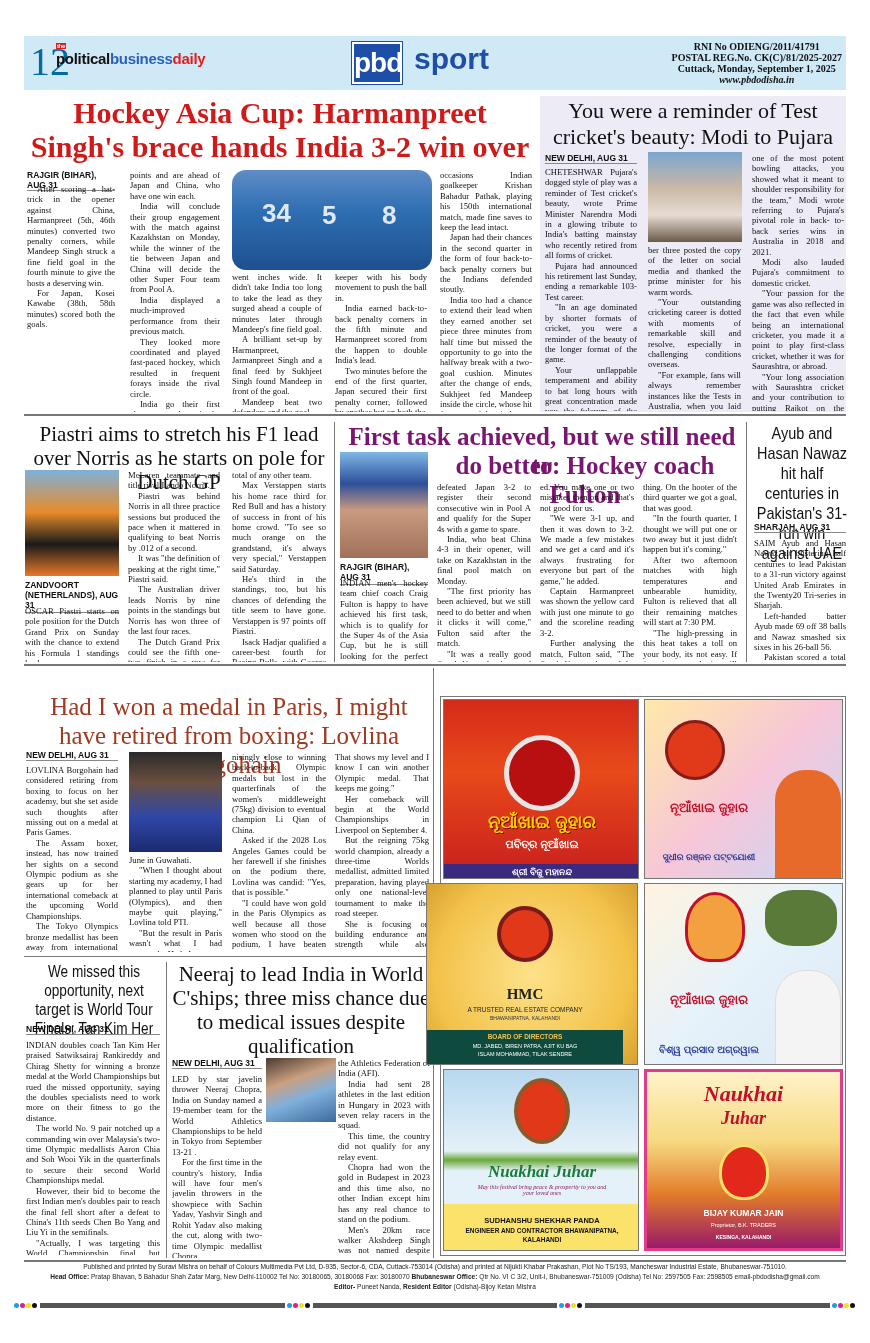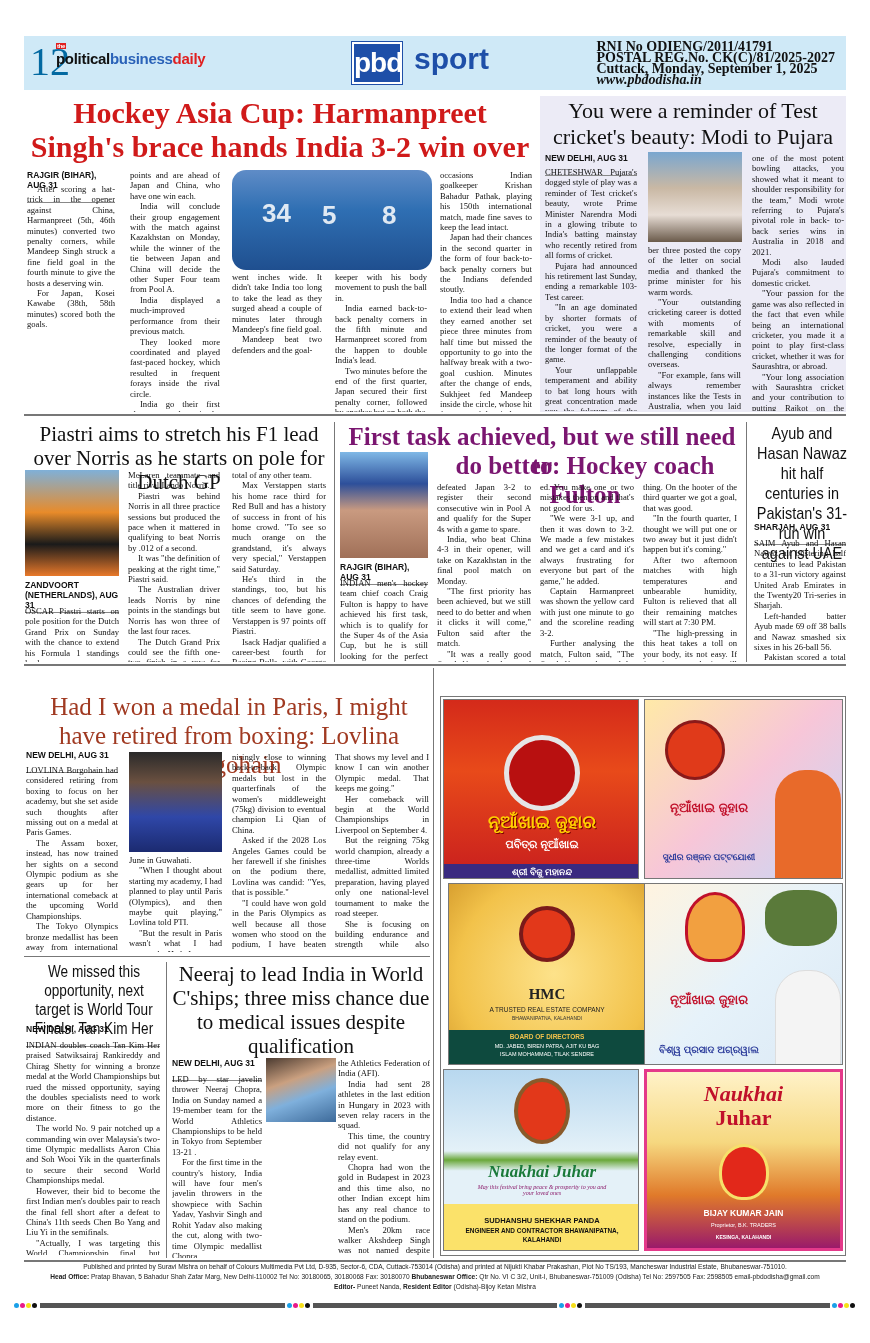--- a/index.html
+++ b/index.html
@@ -5,28 +5,28 @@
 *{box-sizing:border-box;margin:0;padding:0}
 body{width:870px;height:1343px;background:#fff;font-family:"Liberation Serif",serif;color:#111;position:relative;overflow:hidden}
 .abs{position:absolute}
 .masthead{left:24px;top:36px;width:822px;height:54px;background:#cfe9f7}
 .pgnum{left:6px;top:4px;font-family:"Liberation Serif",serif;font-size:40px;line-height:44px;color:#0369a1}
 .brand{left:32px;top:14px;font-family:"Liberation Sans",sans-serif;font-weight:bold;font-size:15px;letter-spacing:-0.3px}
 .brand .a{color:#111}.brand .b{color:#2a62b8}.brand .c{color:#e02020}
 .brand .the{position:absolute;left:0;top:-7px;font-size:6px;background:#e02020;color:#fff;padding:0 1px}
 .pbdlogo{left:328px;top:6px;width:50px;height:42px;background:#1e4fa8;border:2px solid #fff;outline:1px solid #1e4fa8;color:#fff;font-family:"Liberation Sans",sans-serif;font-weight:bold;font-size:28px;line-height:38px;text-align:center;letter-spacing:-1px}
 .sportword{left:390px;top:6px;font-family:"Liberation Sans",sans-serif;font-weight:bold;font-size:30px;color:#1e4fa8}
-.reg{right:11px;top:5px;text-align:left;font-family:"Liberation Serif",serif;font-size:14px;line-height:11px;font-weight:bold}
+.reg{right:4px;top:5px;text-align:center;font-family:"Liberation Serif",serif;font-size:10px;line-height:11px;font-weight:bold}
 .reg .url{font-style:italic;font-weight:bold}
 .hl-red{color:#d01a1a;font-family:"Liberation Serif",serif;font-weight:bold;font-size:30px;line-height:34px;text-align:center}
 .hl-black{font-family:"Liberation Serif",serif;font-size:24px;line-height:27px;text-align:center}
 .hl-purple{color:#7a1670;font-family:"Liberation Serif",serif;font-weight:bold;font-size:25px;line-height:29px}
 .hl-rust{color:#a03a22;font-family:"Liberation Serif",serif;font-size:25px;line-height:29px;text-align:center}
 .hl-cond{font-family:"Liberation Sans",sans-serif;font-size:16px;line-height:20px;text-align:center;transform:scaleX(0.85);transform-origin:center top}
-.dateline{font-family:"Liberation Sans",sans-serif;font-weight:bold;font-size:8.5px;border-bottom:1px solid #888;padding-bottom:12px}
+.dateline{font-family:"Liberation Sans",sans-serif;font-weight:bold;font-size:8.5px;border-bottom:1px solid #888;padding-bottom:0}
 .col{font-size:8.6px;line-height:10.4px;text-align:justify;hyphens:auto;overflow:hidden}
 .col p{text-indent:10px}
 .col p.first{text-indent:0}
 .rule-h{height:2px;background:#777}
 .rule-v{width:1px;background:#777}
 .img{background:#6b8fb8;overflow:hidden}
 .caption{font-family:"Liberation Sans",sans-serif;font-weight:bold;font-size:8.5px;line-height:10px}
 .ad{border:1px solid #777;overflow:hidden}
 .ad-label{font-family:"Liberation Sans",sans-serif;font-weight:bold;text-align:center}
 .footer{left:0;top:1262px;width:870px;text-align:center;font-family:"Liberation Sans",sans-serif;font-size:6.6px;line-height:10px;color:#222}
@@ -66,20 +66,21 @@
     <p>They looked more coordinated and played fast-paced hockey, which resulted in frequent forays inside the rival circle.</p>
     <p>India go their first chance as early as in the second minute but Harmanpreet found Manpreet whose shot from just inside the circle</p>
 </div>
 <div class="abs img" style="left:232px;top:170px;width:200px;height:100px;border-radius:14px;background:linear-gradient(180deg,#5f8cc7 0%,#2f6fb3 40%,#1f4f8f 100%)">
   <div class="abs" style="left:30px;top:28px;color:#fff;font-family:'Liberation Sans',sans-serif;font-size:26px;font-weight:bold;opacity:.85">34</div>
   <div class="abs" style="left:90px;top:30px;color:#fff;font-family:'Liberation Sans',sans-serif;font-size:26px;font-weight:bold;opacity:.85">5</div>
   <div class="abs" style="left:150px;top:30px;color:#fff;font-family:'Liberation Sans',sans-serif;font-size:26px;font-weight:bold;opacity:.85">8</div>
 </div>
 <div class="abs col" style="left:232px;top:272px;width:90px;height:140px">
   <p class="first">went inches wide. It didn't take India too long to take the lead as they surged ahead a couple of minutes later through Mandeep's fine field goal.</p>
+    <p>A brilliant set-up by Harmanpreet, Jarmanpreet Singh and a final feed by Sukhjeet Singh found Mandeep in front of the goal.</p>
     <p>Mandeep beat two defenders and the goal-</p>
 </div>
 <div class="abs col" style="left:335px;top:272px;width:92px;height:140px">
   <p class="first">keeper with his body movement to push the ball in.</p>
     <p>India earned back-to-back penalty corners in the fifth minute and Harmanpreet scored from the happen to double India's lead.</p>
     <p>Two minutes before the end of the first quarter, Japan secured their first penalty corner, followed by another but on both the</p>
 </div>
 <div class="abs col" style="left:440px;top:170px;width:92px;height:242px">
   <p class="first">occasions Indian goalkeeper Krishan Bahadur Pathak, playing his 150th international match, made fine saves to keep the lead intact.</p>
     <p>Japan had their chances in the second quarter in the form of four back-to-back penalty corners but the Indians defended stoutly.</p>
@@ -230,21 +231,21 @@
   <div class="abs ad-label" style="left:0;top:164px;width:196px;height:16px;background:#3a2a80;color:#fff;font-size:9px;line-height:16px">ଶ୍ରୀ ବିଜୁ ମହାନନ୍ଦ</div>
 </div>
 
 <div class="abs ad" style="left:644px;top:699px;width:199px;height:180px;background:linear-gradient(135deg,#ffe9a8 0%,#f7c6d8 50%,#c6d8f7 100%)">
   <div class="abs" style="left:20px;top:20px;width:60px;height:60px;border-radius:50%;background:#e03a1a;border:3px solid #8a1a1a"></div>
   <div class="abs ad-label" style="left:4px;top:100px;width:120px;color:#c0102a;font-size:13px">ନୂଆଁଖାଇ ଜୁହାର</div>
   <div class="abs ad-label" style="left:4px;top:152px;width:120px;color:#2a3a9a;font-size:9px">ସୁଧୀର ରଞ୍ଜନ ପଟ୍ଟଯୋଶୀ</div>
   <div class="abs" style="left:130px;top:70px;width:66px;height:110px;background:#e86a2a;border-radius:30px 30px 0 0"></div>
 </div>
 
-<div class="abs ad" style="left:448px;top:883px;width:212px;height:182px;background:radial-gradient(circle,#fde28a 0%,#f2c24a 70%,#d8a030 100%)">
+<div class="abs ad" style="left:426px;top:883px;width:212px;height:182px;background:radial-gradient(circle,#fde28a 0%,#f2c24a 70%,#d8a030 100%)">
   <div class="abs" style="left:70px;top:22px;width:56px;height:56px;border-radius:50%;background:#e2381a;border:4px solid #7a1a1a"></div>
   <div class="abs ad-label" style="left:0;top:102px;width:196px;font-family:'Liberation Serif',serif;font-size:15px;color:#222">HMC</div>
   <div class="abs ad-label" style="left:0;top:122px;width:196px;font-size:6.5px;font-weight:normal;color:#222">A TRUSTED REAL ESTATE COMPANY</div>
   <div class="abs ad-label" style="left:0;top:131px;width:196px;font-size:5px;font-weight:normal;color:#333">BHAWANIPATNA, KALAHANDI</div>
   <div class="abs" style="left:0;top:146px;width:196px;height:36px;background:#0e4a3e">
     <div class="ad-label" style="color:#f2c24a;font-size:6.5px;margin-top:3px">BOARD OF DIRECTORS</div>
     <div class="ad-label" style="color:#fff;font-size:5.5px;font-weight:normal;margin-top:3px">MD. JABED, BIREN PATRA,  AJIT KU BAG</div>
     <div class="ad-label" style="color:#fff;font-size:5.5px;font-weight:normal;margin-top:2px">ISLAM MOHAMMAD, TILAK SENDRE</div>
   </div>
 </div>
@@ -263,21 +264,21 @@
   <div class="abs ad-label" style="left:30px;top:114px;width:136px;font-family:'Liberation Serif',serif;font-style:italic;font-weight:normal;color:#8a1a6a;font-size:6px">May this festival bring peace &amp; prosperity to you and your loved ones</div>
   <div class="abs" style="left:0;top:134px;width:196px;height:48px;background:#fbe26a">
     <div class="ad-label" style="font-size:7.5px;margin-top:12px;color:#111">SUDHANSHU SHEKHAR PANDA</div>
     <div class="ad-label" style="font-size:6.5px;margin-top:2px;color:#111">ENGINEER AND CONTRACTOR BHAWANIPATNA,</div>
     <div class="ad-label" style="font-size:6.5px;margin-top:2px;color:#111">KALAHANDI</div>
   </div>
 </div>
 
 <div class="abs ad" style="left:644px;top:1069px;width:199px;height:182px;background:linear-gradient(180deg,#fff2c8 0%,#f6d880 40%,#e07a2a 70%,#9a1a6a 100%);border:3px solid #e43a8a">
   <div class="abs ad-label" style="left:0;top:10px;width:193px;font-family:'Liberation Serif',serif;font-style:italic;color:#c0102a;font-size:22px;line-height:24px">Naukhai</div>
-  <div class="abs ad-label" style="left:0;top:34px;width:193px;font-family:'Liberation Serif',serif;color:#c0102a;font-size:22px;line-height:24px">Juhar</div>
+  <div class="abs ad-label" style="left:0;top:34px;width:193px;font-family:'Liberation Serif',serif;font-style:italic;color:#c0102a;font-size:18px;line-height:24px">Juhar</div>
   <div class="abs" style="left:72px;top:72px;width:50px;height:56px;border-radius:50% 50% 45% 45%;background:#e2281a;border:3px solid #f6e06a"></div>
   <div class="abs ad-label" style="left:0;top:136px;width:193px;color:#fff;font-size:8.5px">BIJAY KUMAR JAIN</div>
   <div class="abs ad-label" style="left:0;top:150px;width:193px;color:#fff;font-size:5.5px;font-weight:normal">Proprietor, B.K. TRADERS</div>
   <div class="abs ad-label" style="left:0;top:162px;width:193px;color:#fff;font-size:5px">KESINGA, KALAHANDI</div>
 </div>
 
 <div class="abs rule-h" style="left:24px;top:1260px;width:822px"></div>
 
 <div class="abs footer">
   <div>Published and printed by Suravi Mishra on behalf of Colours Multimedia Pvt Ltd, D-935, Sector-6, CDA, Cuttack-753014 (Odisha) and printed at Nijukti Khabar Prakashan, Plot No TS/193, Mancheswar Industrial Estate, Bhubaneswar-751010.</div>

